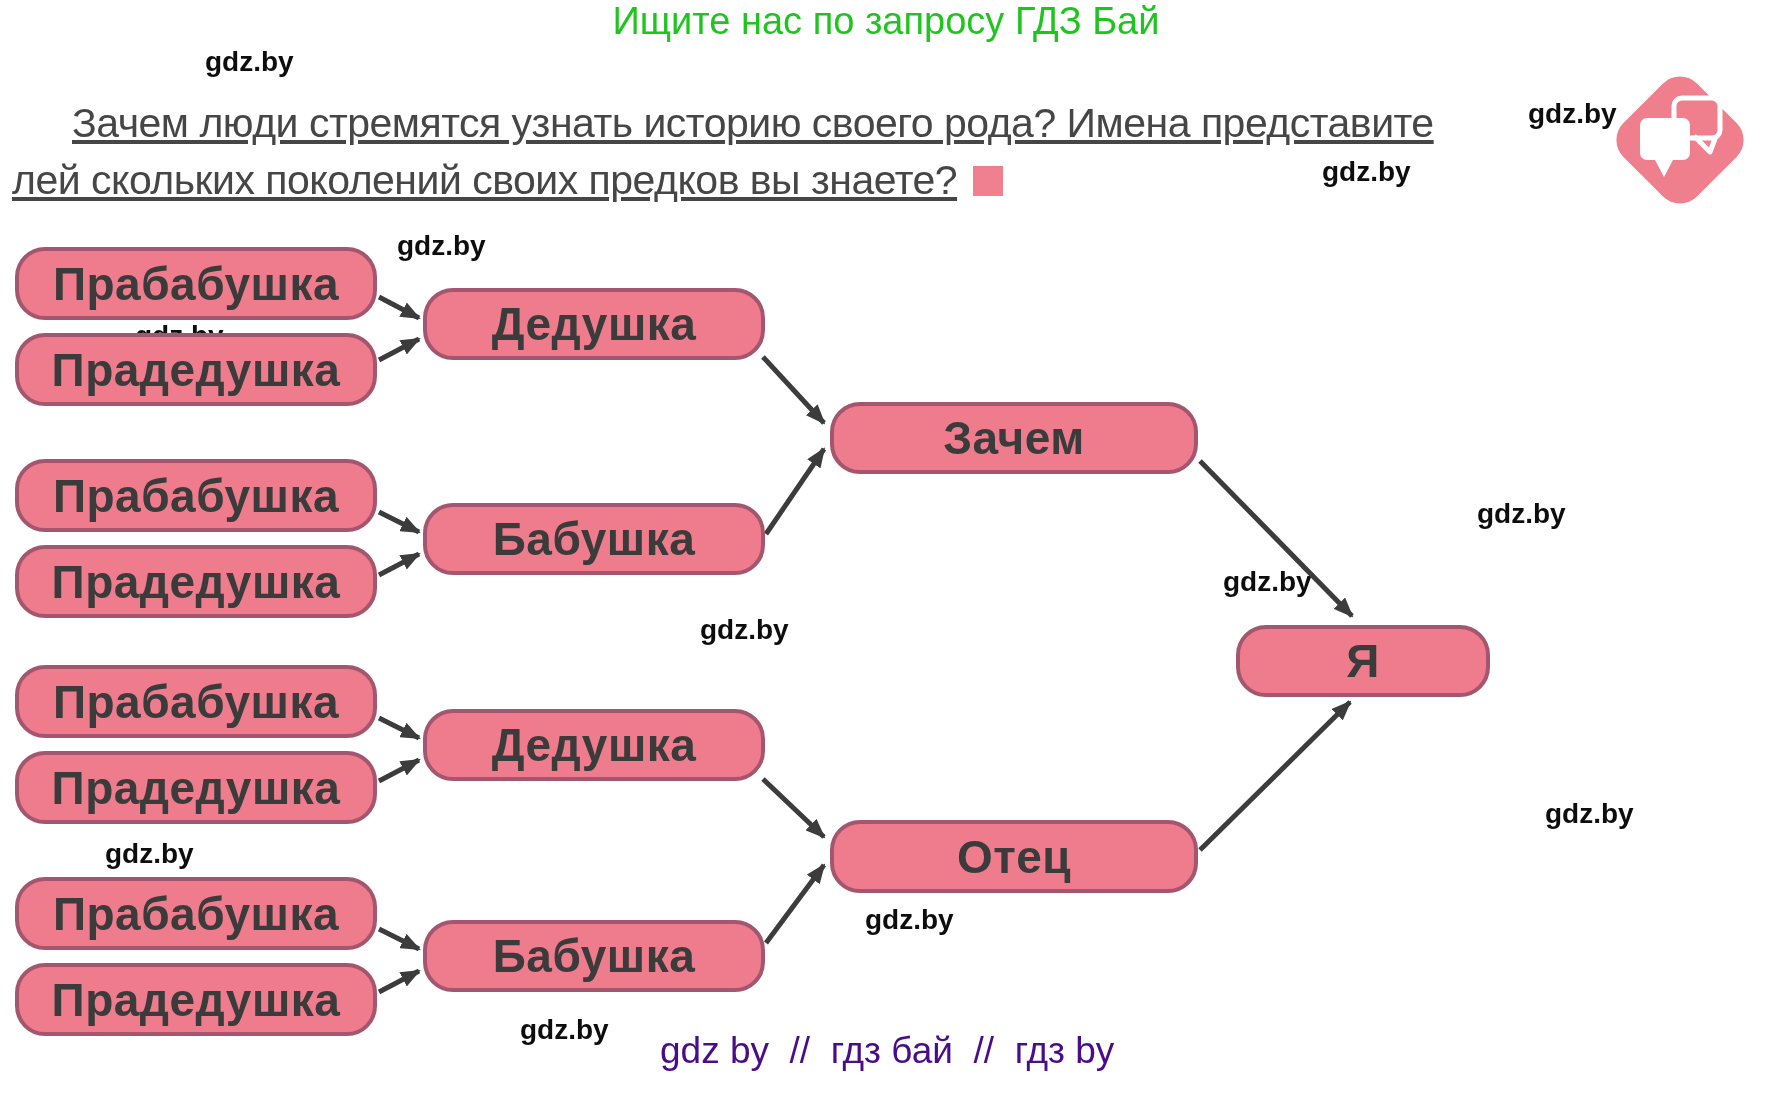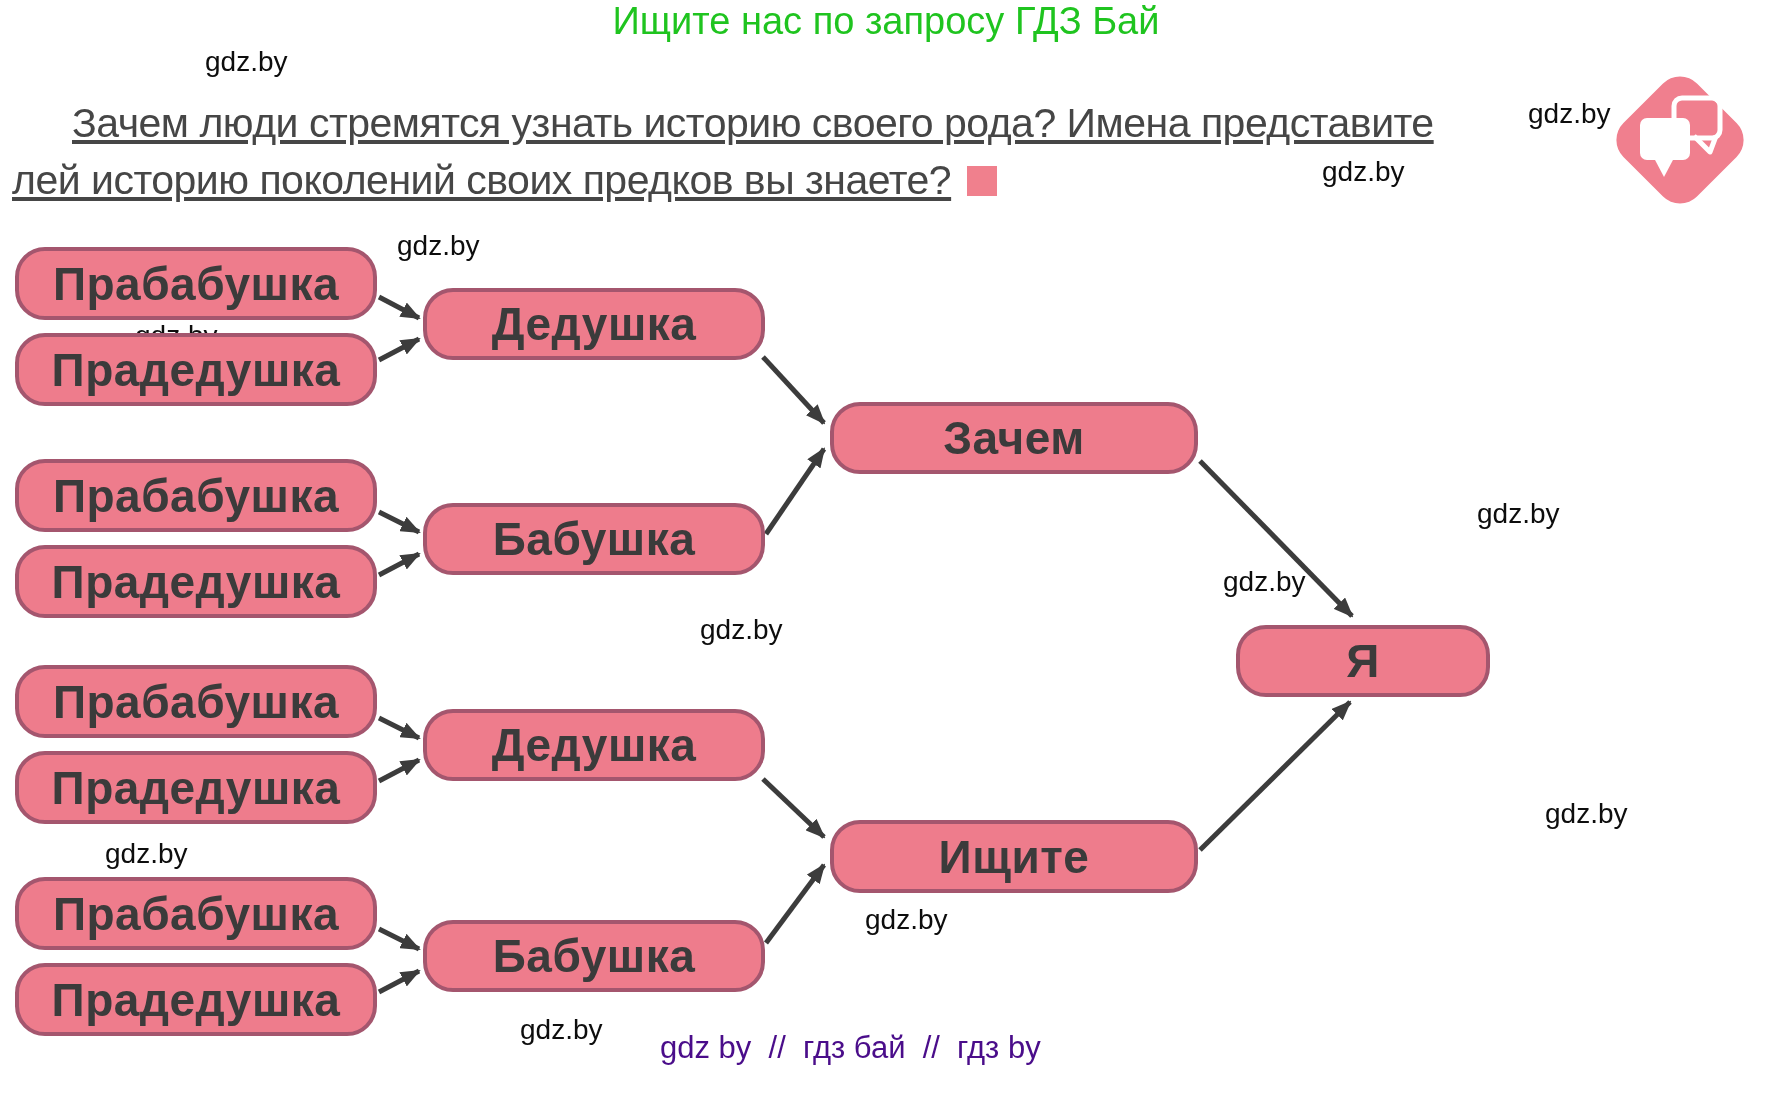--- a/index.html
+++ b/index.html
@@ -5,21 +5,21 @@
   html,body{margin:0;padding:0;background:#ffffff;}
   body{
     width:1772px;height:1104px;position:relative;overflow:hidden;
     font-family:"Liberation Sans", sans-serif;
   }
   .banner{
     position:absolute;left:0;top:0;width:1772px;text-align:center;
     font-size:38px;color:#1fc41f;font-weight:400;
   }
   .wm{
-    position:absolute;font-size:28px;color:#0d0d0d;font-weight:400;white-space:nowrap;
+    position:absolute;font-size:28px;color:#0d0d0d;font-weight:700;white-space:nowrap;
   }
   .title-line{
     position:absolute;font-size:41px;color:#464646;letter-spacing:-0.5px;white-space:nowrap;text-decoration:underline;
   }
   .bullet{
     display:inline-block;width:30px;height:30px;background:#f0808d;
     margin-left:16px;vertical-align:-2px;
   }
   .node{
     position:absolute;box-sizing:border-box;
@@ -29,21 +29,21 @@
   .node span{
     font-size:46px;font-weight:900;color:#3b3b3b;letter-spacing:0.5px;
   }
   .arrows{position:absolute;left:0;top:0;pointer-events:none;}
   .logo-diamond{
     position:absolute;left:1628px;top:88px;width:104px;height:104px;
     background:#f07f8e;border-radius:24px;transform:rotate(45deg);
   }
   .logo-bubbles{position:absolute;left:1628px;top:88px;width:104px;height:104px;}
   .footer{
-    position:absolute;left:660px;top:1030px;font-size:31px;color:#4a0d8a;white-space:pre;
+    position:absolute;left:660px;top:1030px;font-size:37px;color:#4a0d8a;white-space:pre;
   }
 </style>
 </head>
 <body>
 
 <div class="banner">Ищите нас по запросу ГДЗ Бай</div>
 
 <span class="wm" style="left:205px;top:46px">gdz.by</span>
 <span class="wm" style="left:1528px;top:98px">gdz.by</span>
 <span class="wm" style="left:1322px;top:156px">gdz.by</span>
@@ -52,21 +52,21 @@
 <span class="wm" style="left:700px;top:614px">gdz.by</span>
 <span class="wm" style="left:1223px;top:566px">gdz.by</span>
 <span class="wm" style="left:1477px;top:498px">gdz.by</span>
 <span class="wm" style="left:105px;top:838px">gdz.by</span>
 <span class="wm" style="left:865px;top:904px">gdz.by</span>
 <span class="wm" style="left:520px;top:1014px">gdz.by</span>
 <span class="wm" style="left:1545px;top:798px">gdz.by</span>
 
 <div class="title-line" style="left:72px;top:100px">Зачем люди стремятся узнать историю своего рода? Имена представите</div>
 <div class="title-line" style="left:12px;top:157px">
-  <span>лей историю поколений своих предков вы знаете?</span><span class="bullet"></span>
+  <span>лей скольких поколений своих предков вы знаете?</span><span class="bullet"></span>
 </div>
 
 <div class="logo-diamond"></div>
 <svg class="logo-bubbles" viewBox="0 0 104 104">
   <rect x="46" y="10" width="46" height="40" rx="8" fill="none" stroke="#ffffff" stroke-width="5"></rect>
   <path d="M88,48 L82,64 L66,48" fill="none" stroke="#ffffff" stroke-width="5" stroke-linejoin="round"></path>
   <rect x="12" y="30" width="50" height="42" rx="7" fill="#ffffff"></rect>
   <path d="M26,70 L36,89 L46,70 Z" fill="#ffffff"></path>
 </svg>
 
@@ -132,20 +132,20 @@
     <span>Прабабушка</span>
   </div>
 <div class="node" style="left:15px;top:963px;width:362px;height:73px">
     <span>Прадедушка</span>
   </div>
 <div class="node" style="left:423px;top:920px;width:342px;height:72px">
     <span>Бабушка</span>
   </div>
 
 <div class="node" style="left:830px;top:820px;width:368px;height:73px">
-    <span>Ищите</span>
+    <span>Отец</span>
   </div>
 
 <div class="node" style="left:1236px;top:625px;width:254px;height:72px">
     <span>Я</span>
   </div>
 
 <div class="footer">gdz by  //  гдз бай  //  гдз by</div>
 
 </body></html>

